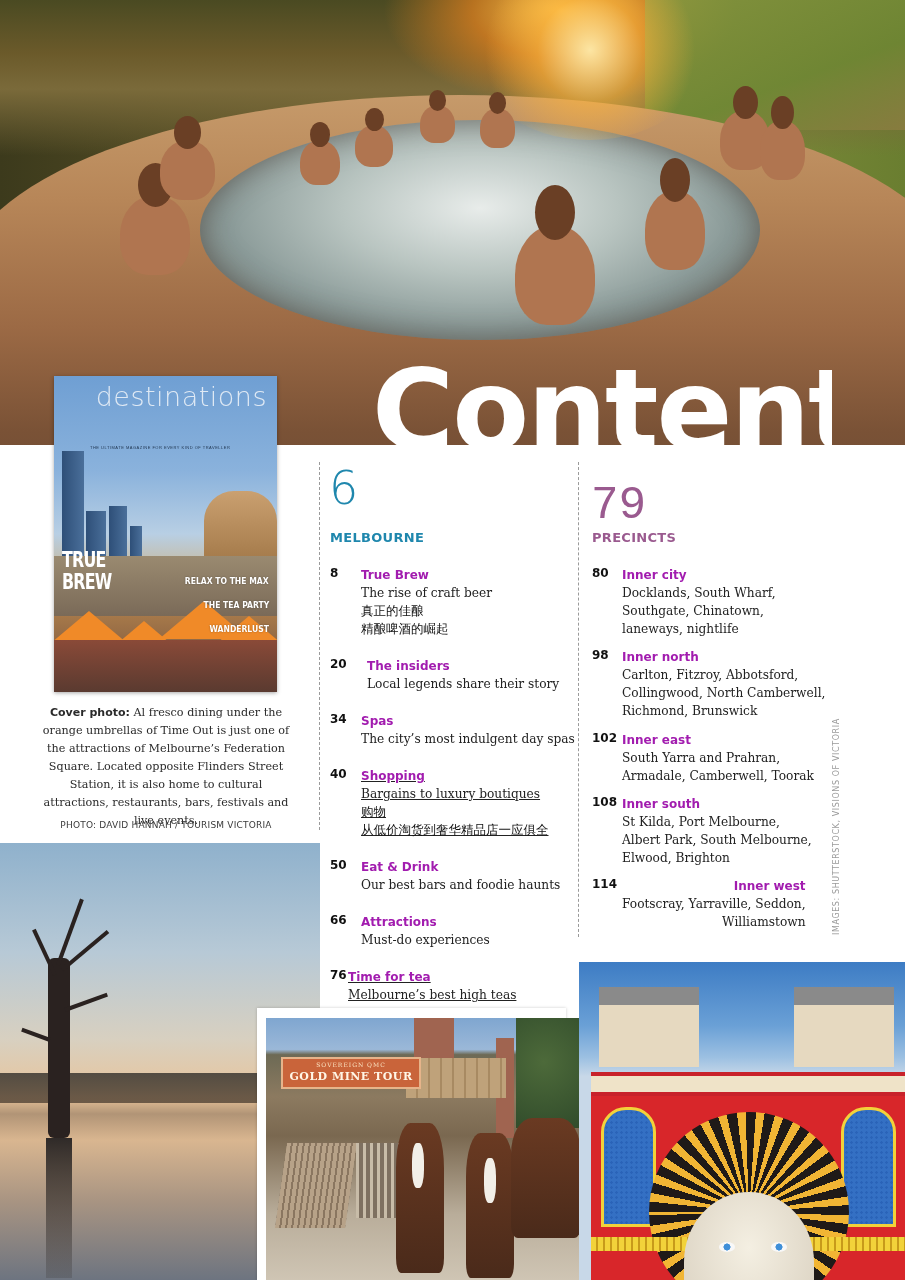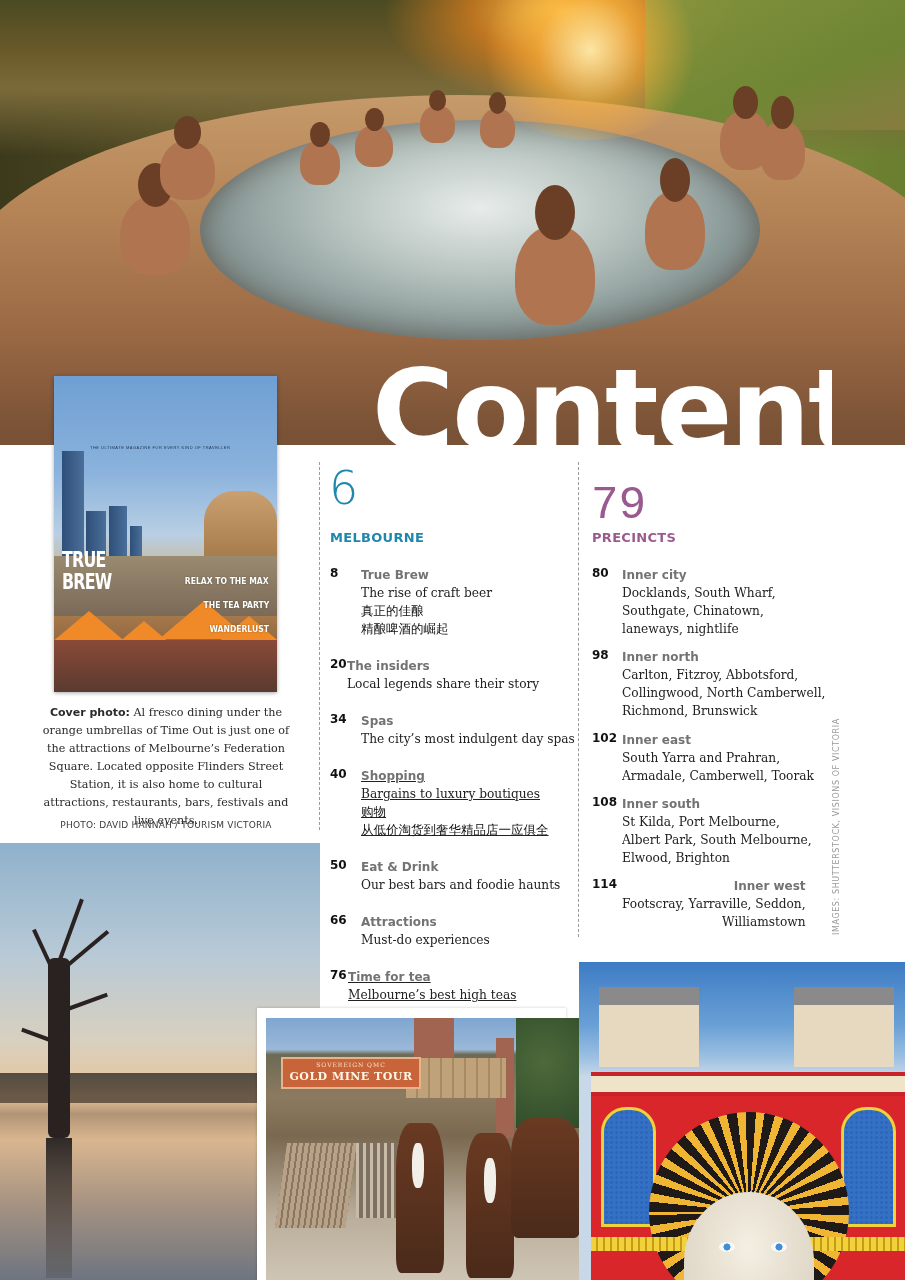--- a/index.html
+++ b/index.html
@@ -63,21 +63,21 @@
   
   .col-divider { position:absolute; width:0; border-left: 1px dashed #9a9a9a; }
   .section-num { position:absolute; font-family:"DejaVu Sans", sans-serif; font-weight: 200; font-size: 46px; line-height: 50px; }
   .section-title { position:absolute; font-family:"DejaVu Sans", sans-serif; font-weight:bold; font-size: 13px; letter-spacing:.3px; }
   .mel { color: #1f87ad; }
   .pre { color: #9a5a8f; }
 
   .toc-item { position:absolute; }
   .toc-page { position:absolute; left:0; top:0; font-family:"DejaVu Sans", sans-serif; font-weight:bold; font-size: 12px; color:#111; }
   .toc-body { position:absolute; top:0; }
-  .toc-head { font-family:"DejaVu Sans", sans-serif; font-weight:bold; font-size: 12px; line-height: 18px; color:#737373; white-space: nowrap; }
+  .toc-head { font-family:"DejaVu Sans", sans-serif; font-weight:bold; font-size: 12px; line-height: 18px; color:#a21caf; white-space: nowrap; }
   .toc-desc { font-family:"DejaVu Serif", serif; font-size: 12.2px; line-height: 18.2px; color:#222; white-space: nowrap; }
   .toc-zh { font-family:"DejaVu Sans", sans-serif; font-size: 12.5px; line-height: 18.2px; color:#111; white-space: nowrap; }
 
   .side-credit {
     position:absolute; left: 832px; top: 935px; transform-origin: left top; transform: rotate(-90deg);
     font-family:"DejaVu Sans", sans-serif; font-size: 8px; color: #9a9a9a; letter-spacing: .6px; white-space: nowrap;
   }
 
   
   .lake {
@@ -139,20 +139,21 @@
   <div class="person" style="left:420px;top:105px;width:35px;height:38px;"></div>
   <div class="person" style="left:480px;top:108px;width:35px;height:40px;"></div>
   <div class="person" style="left:515px;top:225px;width:80px;height:100px;"></div>
   <div class="person" style="left:645px;top:190px;width:60px;height:80px;"></div>
   <div class="person" style="left:720px;top:110px;width:50px;height:60px;"></div>
   <div class="person" style="left:760px;top:120px;width:45px;height:60px;"></div>
   <div class="contents-title">Contents</div>
 </div>
 
 <div class="cover">
+  <div class="c-dest">destinations</div>
   <div class="c-tag">THE ULTIMATE MAGAZINE FOR EVERY KIND OF TRAVELLER</div>
   <div class="tower" style="left:8px;top:75px;width:22px;height:110px;"></div>
   <div class="tower" style="left:32px;top:135px;width:20px;height:50px;"></div>
   <div class="tower" style="left:55px;top:130px;width:18px;height:55px;"></div>
   <div class="tower" style="left:76px;top:150px;width:12px;height:35px;"></div>
   <div class="station"></div>
   <div class="plaza"></div>
   <div class="umbrella" style="left:-10px;top:235px;"></div>
   <div class="umbrella" style="left:45px;top:245px;"></div>
   <div class="umbrella" style="left:105px;top:225px;"></div>
@@ -179,21 +180,21 @@
   <div class="toc-body" style="left:31px;">
     <div class="toc-head">True Brew</div>
     <div class="toc-desc">The rise of craft beer</div>
     <div class="toc-zh">真正的佳酿</div>
     <div class="toc-zh">精酿啤酒的崛起</div>
   </div>
 </div>
 
 <div class="toc-item" style="left:330px;top:657px;">
   <div class="toc-page">20</div>
-  <div class="toc-body" style="left:17px;">
+  <div class="toc-body" style="left:37px;">
     <div class="toc-head">The insiders</div>
     <div class="toc-desc">Local legends share their story</div>
   </div>
 </div>
 
 <div class="toc-item" style="left:330px;top:712px;">
   <div class="toc-page">34</div>
   <div class="toc-body" style="left:31px;">
     <div class="toc-head">Spas</div>
     <div class="toc-desc">The city’s most indulgent day spas</div>

